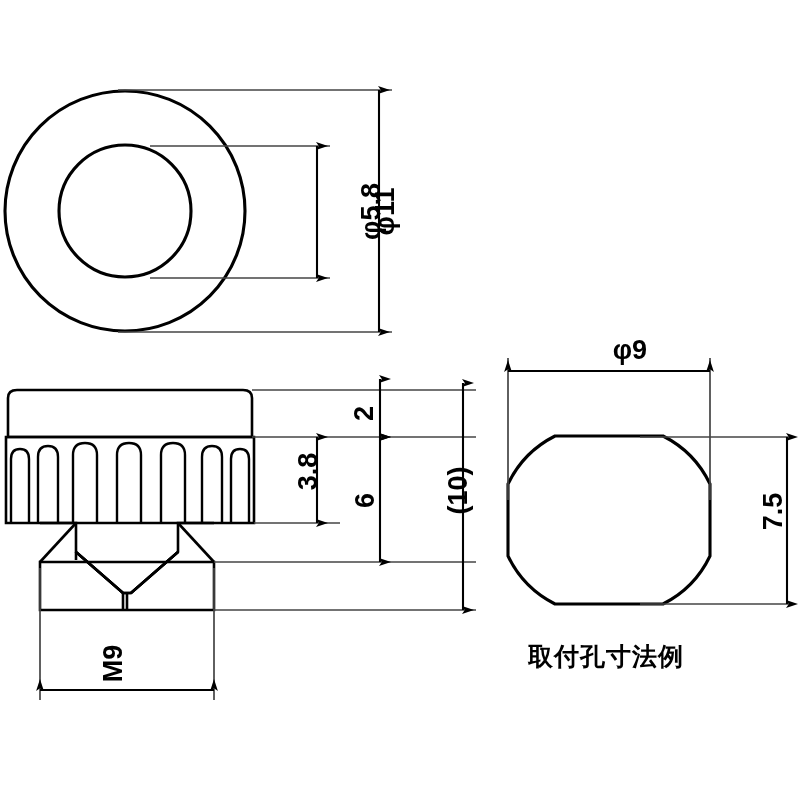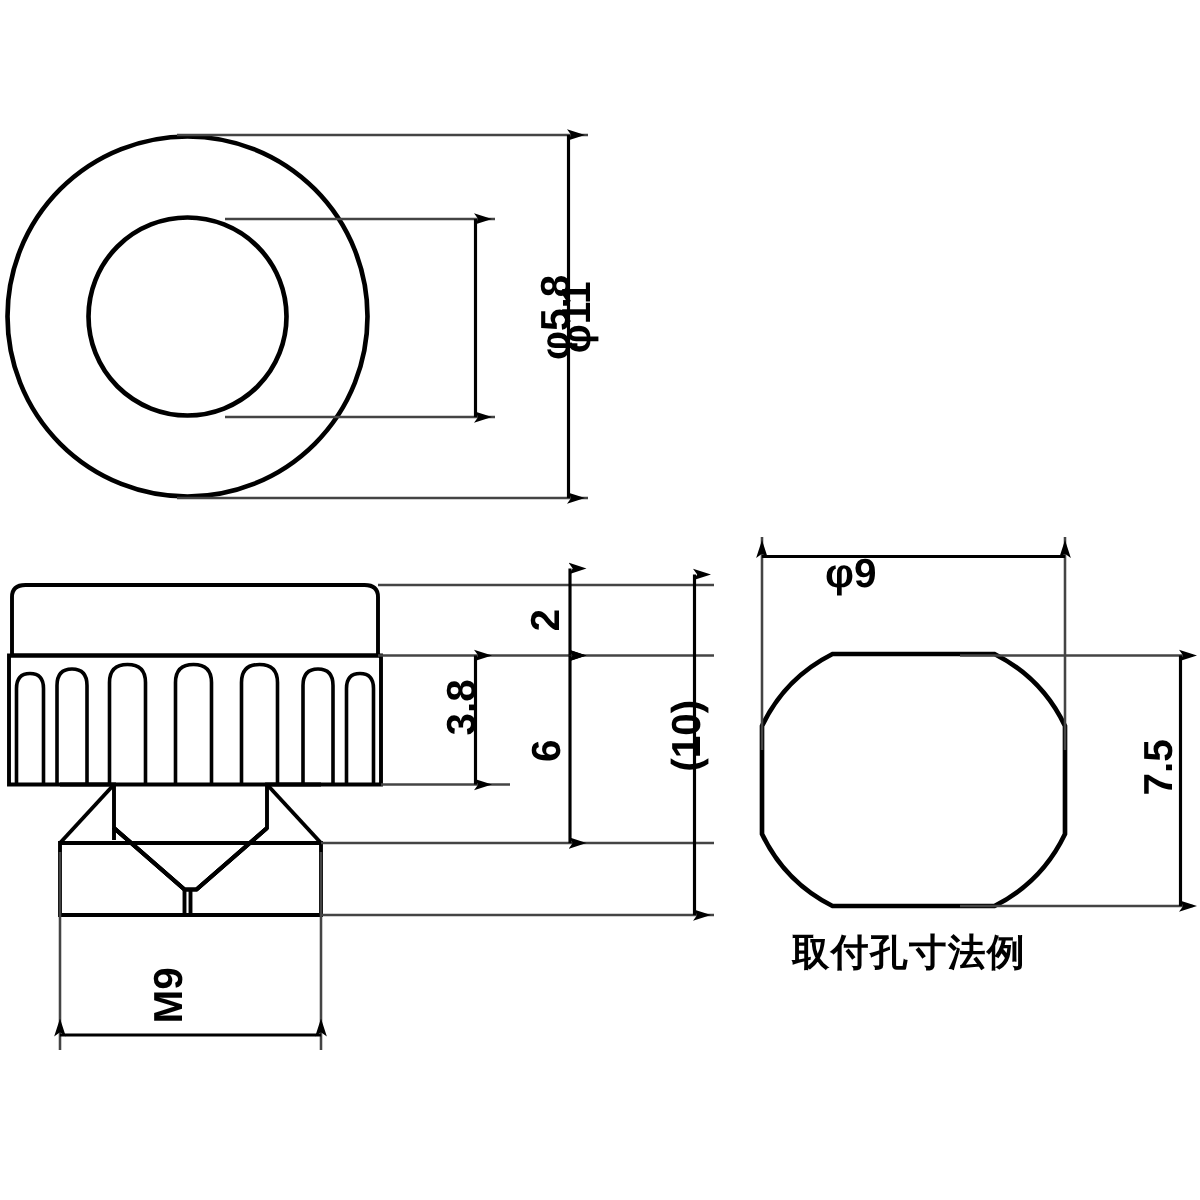--- a/index.html
+++ b/index.html
@@ -143,19 +143,19 @@
   <div class="lbl rot dimtxt" style="left:339px;top:400px;width:50px;text-align:center;">2</div>
 
   <div class="lbl rot dimtxt" style="left:273px;top:458px;width:70px;text-align:center;">3.8</div>
 
   <div class="lbl rot dimtxt" style="left:340px;top:487px;width:50px;text-align:center;">6</div>
 
   <div class="lbl rot dimtxt" style="left:413px;top:477px;width:90px;text-align:center;">(10)</div>
 
   <div class="lbl rot dimtxt" style="left:83px;top:650px;width:60px;text-align:center;">M9</div>
 
-  <div class="lbl dimtxt" style="left:550px;top:337px;width:60px;text-align:left;margin-top:32px;">φ9</div>
+  <div class="lbl dimtxt" style="left:587px;top:337px;width:60px;text-align:right;">φ9</div>
 
   <div class="lbl rot dimtxt" style="left:743px;top:498px;width:60px;text-align:center;">7.5</div>
 
-  <div class="lbl cap" style="left:528px;top:622px;">取付孔寸法例</div>
+  <div class="lbl cap" style="left:528px;top:644px;">取付孔寸法例</div>
 
 </div>
 
 </body></html>

